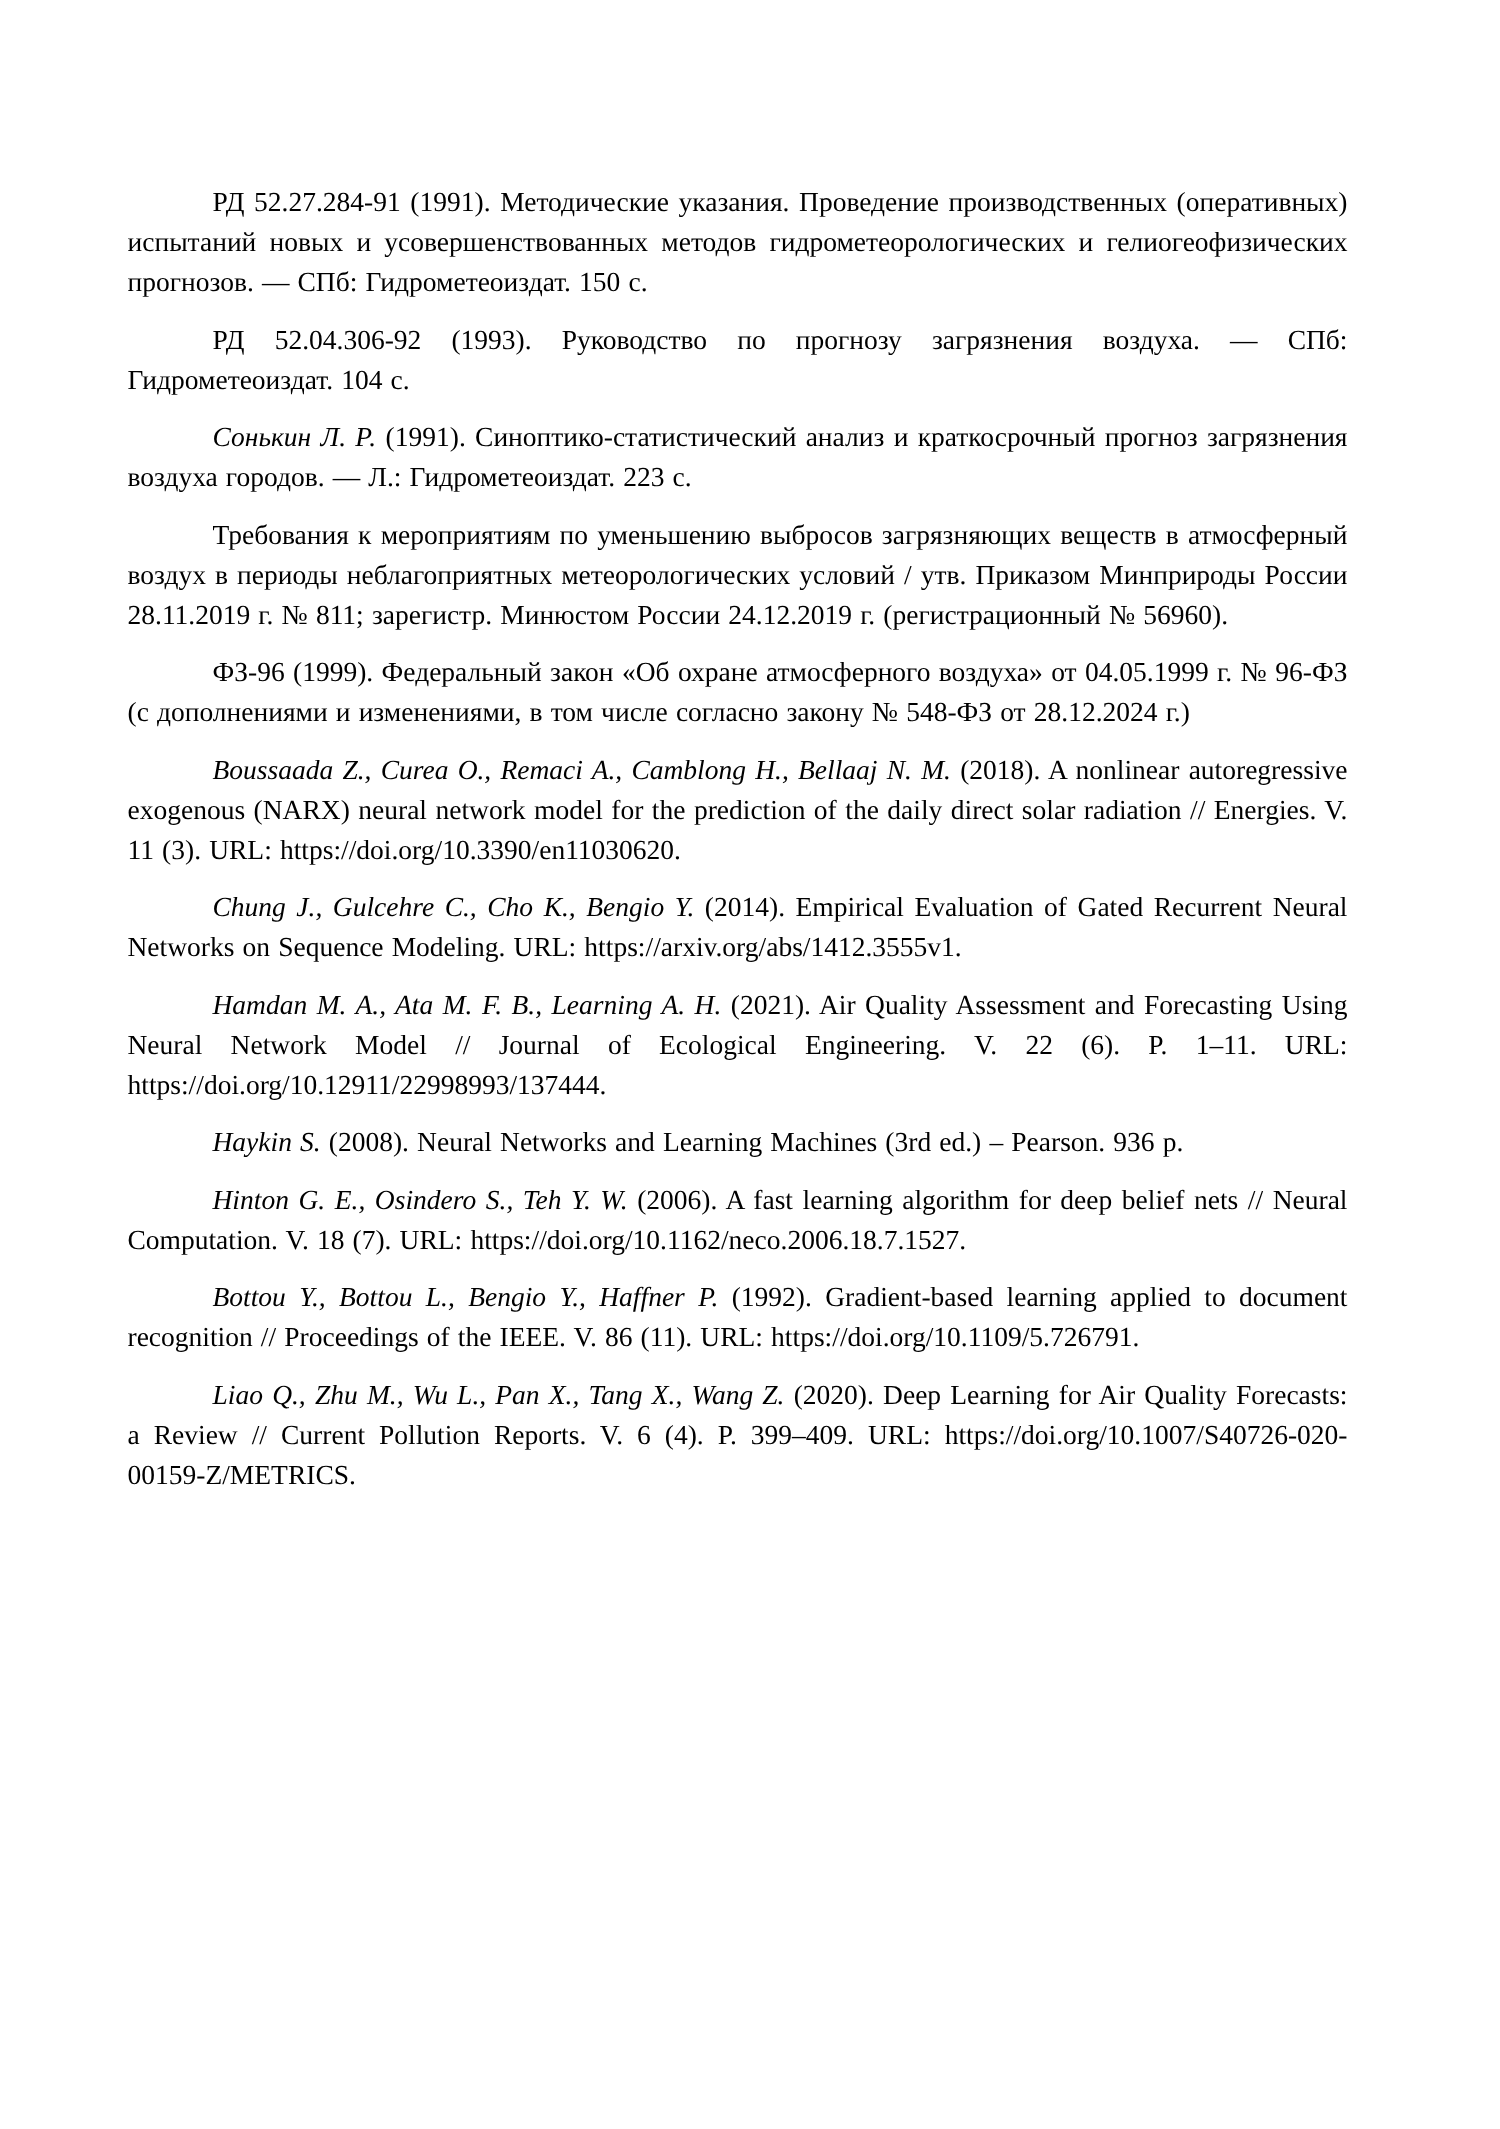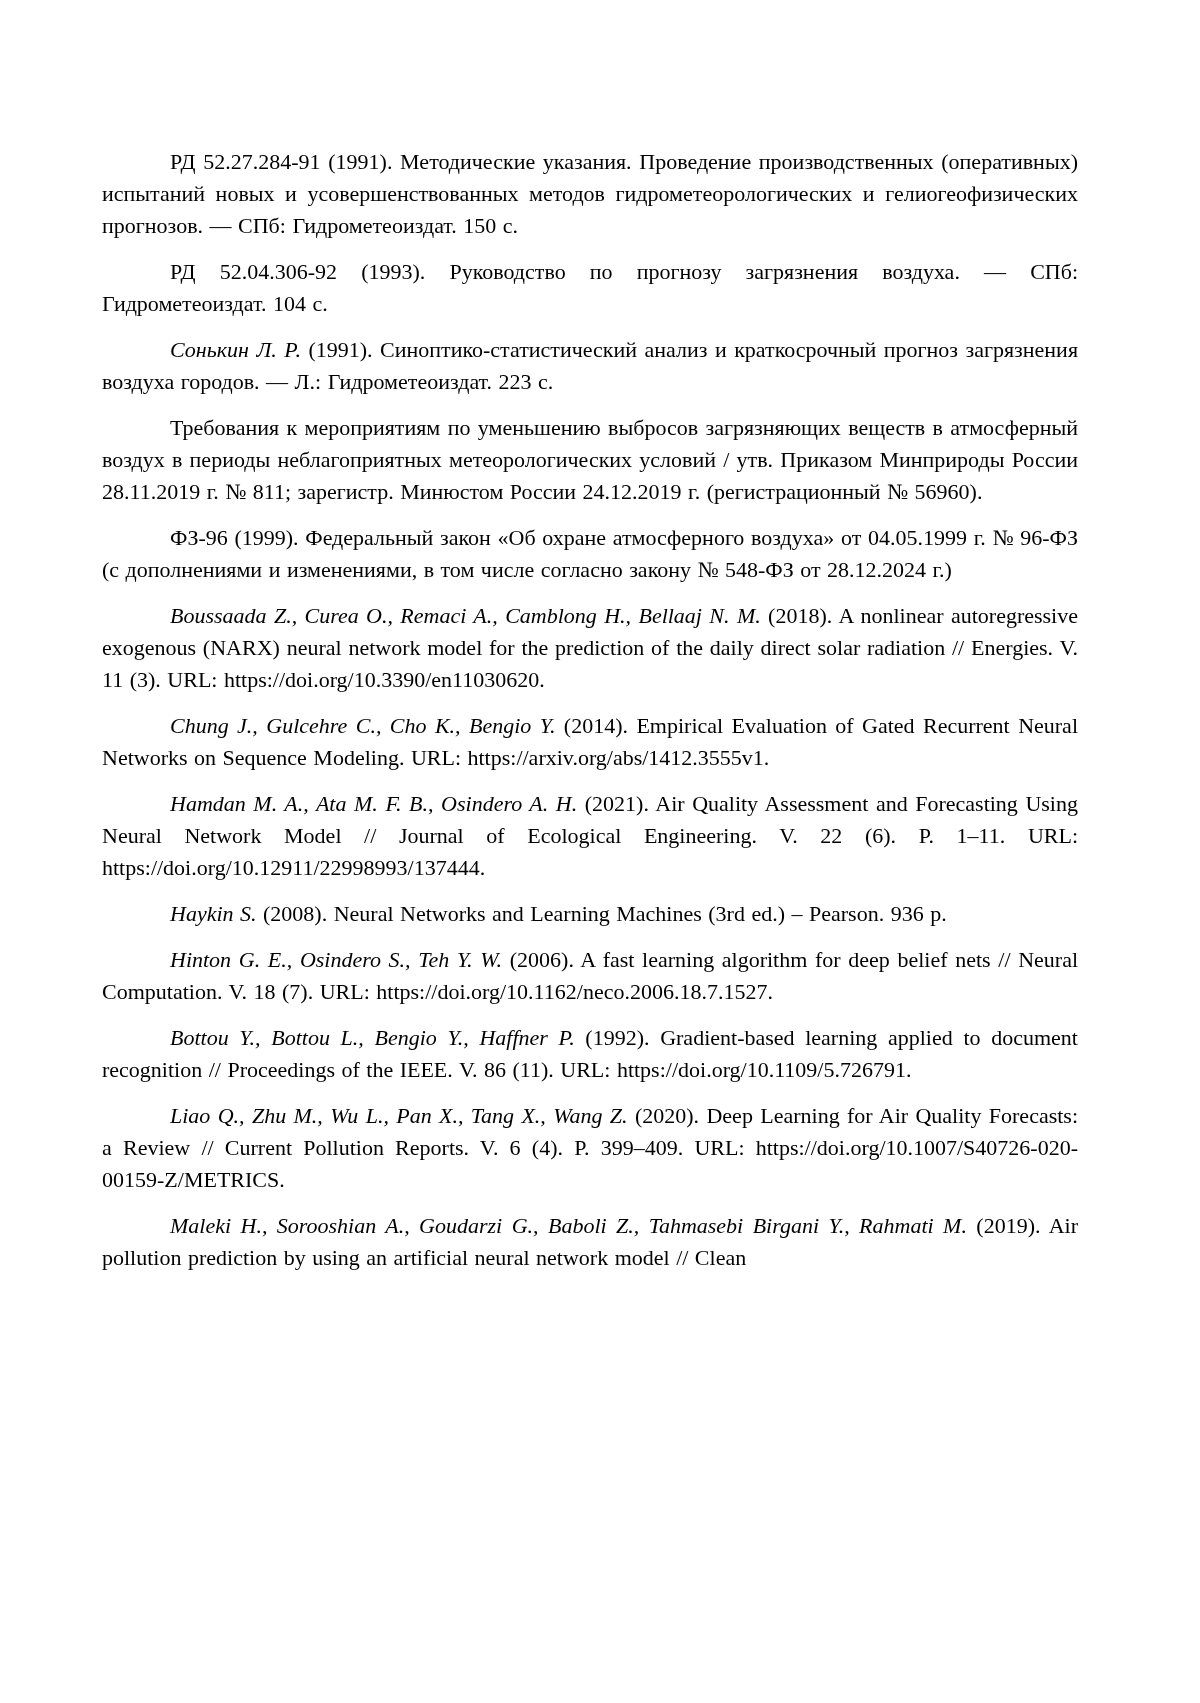--- a/index.html
+++ b/index.html
@@ -51,29 +51,28 @@
     <p class="ref"><span class="authors">Сонькин Л. Р.</span><span> (1991). Синоптико-статистический анализ и краткосрочный прогноз загрязнения воздуха городов. — Л.: Гидрометеоиздат. 223 с.</span></p>
 
     <p class="ref"><span class="authors"></span><span>Требования к мероприятиям по уменьшению выбросов загрязняющих веществ в атмосферный воздух в периоды неблагоприятных метеорологических условий / утв. Приказом Минприроды России 28.11.2019 г. № 811; зарегистр. Минюстом России 24.12.2019 г. (регистрационный № 56960).</span></p>
 
     <p class="ref"><span class="authors"></span><span>ФЗ-96 (1999). Федеральный закон «Об охране атмосферного воздуха» от 04.05.1999 г. № 96-ФЗ (с дополнениями и изменениями, в том числе согласно закону № 548-ФЗ от 28.12.2024 г.)</span></p>
 
     <p class="ref"><span class="authors">Boussaada Z., Curea O., Remaci A., Camblong H., Bellaaj N. M.</span><span> (2018). A nonlinear autoregressive exogenous (NARX) neural network model for the prediction of the daily direct solar radiation // Energies. V. 11 (3). URL: https://doi.org/10.3390/en11030620.</span></p>
 
     <p class="ref"><span class="authors">Chung J., Gulcehre C., Cho K., Bengio Y.</span><span> (2014). Empirical Evaluation of Gated Recurrent Neural Networks on Sequence Modeling. URL: https://arxiv.org/abs/1412.3555v1.</span></p>
 
-    <p class="ref"><span class="authors">Hamdan M. A., Ata M. F. B., Osindero A. H.</span><span> (2021). Air Quality Assessment and Forecasting Using Neural Network Model // Journal of Ecological Engineering. V. 22 (6). P. 1–11. URL: https://doi.org/10.12911/22998993/137444.</span></p>
+    <p class="ref"><span class="authors">Hamdan M. A., Ata M. F. B., Learning A. H.</span><span> (2021). Air Quality Assessment and Forecasting Using Neural Network Model // Journal of Ecological Engineering. V. 22 (6). P. 1–11. URL: https://doi.org/10.12911/22998993/137444.</span></p>
 
     <p class="ref"><span class="authors">Haykin S.</span><span> (2008). Neural Networks and Learning Machines (3rd ed.) – Pearson. 936 p.</span></p>
 
     <p class="ref"><span class="authors">Hinton G. E., Osindero S., Teh Y. W.</span><span> (2006). A fast learning algorithm for deep belief nets // Neural Computation. V. 18 (7). URL: https://doi.org/10.1162/neco.2006.18.7.1527.</span></p>
 
 
     <p class="ref"><span class="authors">Bottou Y., Bottou L., Bengio Y., Haffner P.</span><span> (1992). Gradient-based learning applied to document recognition // Proceedings of the IEEE. V. 86 (11). URL: https://doi.org/10.1109/5.726791.</span></p>
 
     <p class="ref"><span class="authors">Liao Q., Zhu M., Wu L., Pan X., Tang X., Wang Z.</span><span> (2020). Deep Learning for Air Quality Forecasts: a Review // Current Pollution Reports. V. 6 (4). P. 399–409. URL: https://doi.org/10.1007/S40726-020-00159-Z/METRICS.</span></p>
 
-    <p class="ref"><span class="authors">Maleki H., Sorooshian A., Goudarzi G., Baboli Z., Tahmasebi Birgani Y., Rahmati M.</span><span> (2019). Air pollution prediction by using an artificial neural network model // Clean</span></p>
 
   </div>
 
   <div class="page-number">167</div>
 </div>
 
 </body></html>

